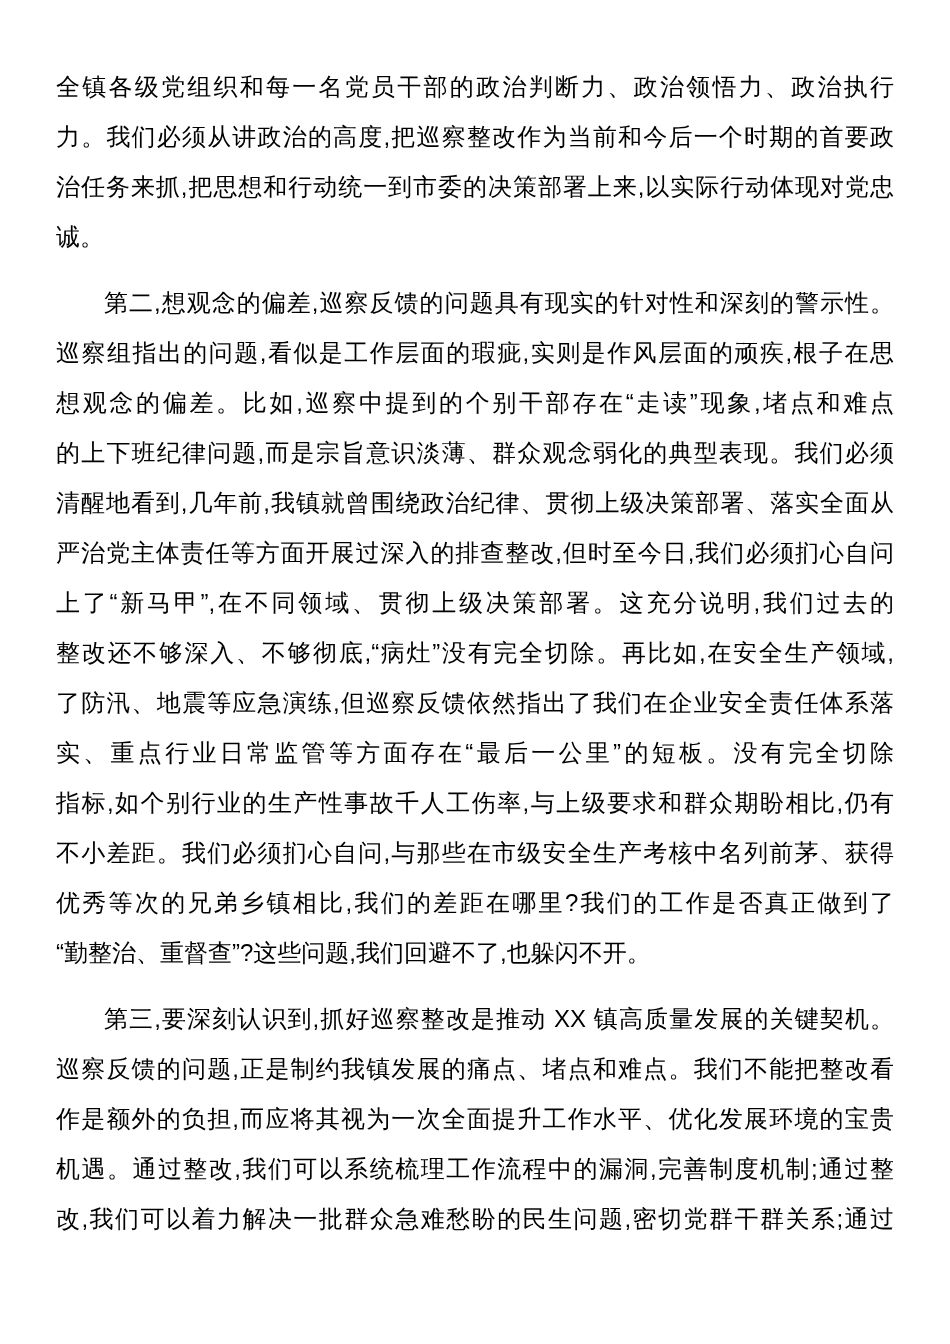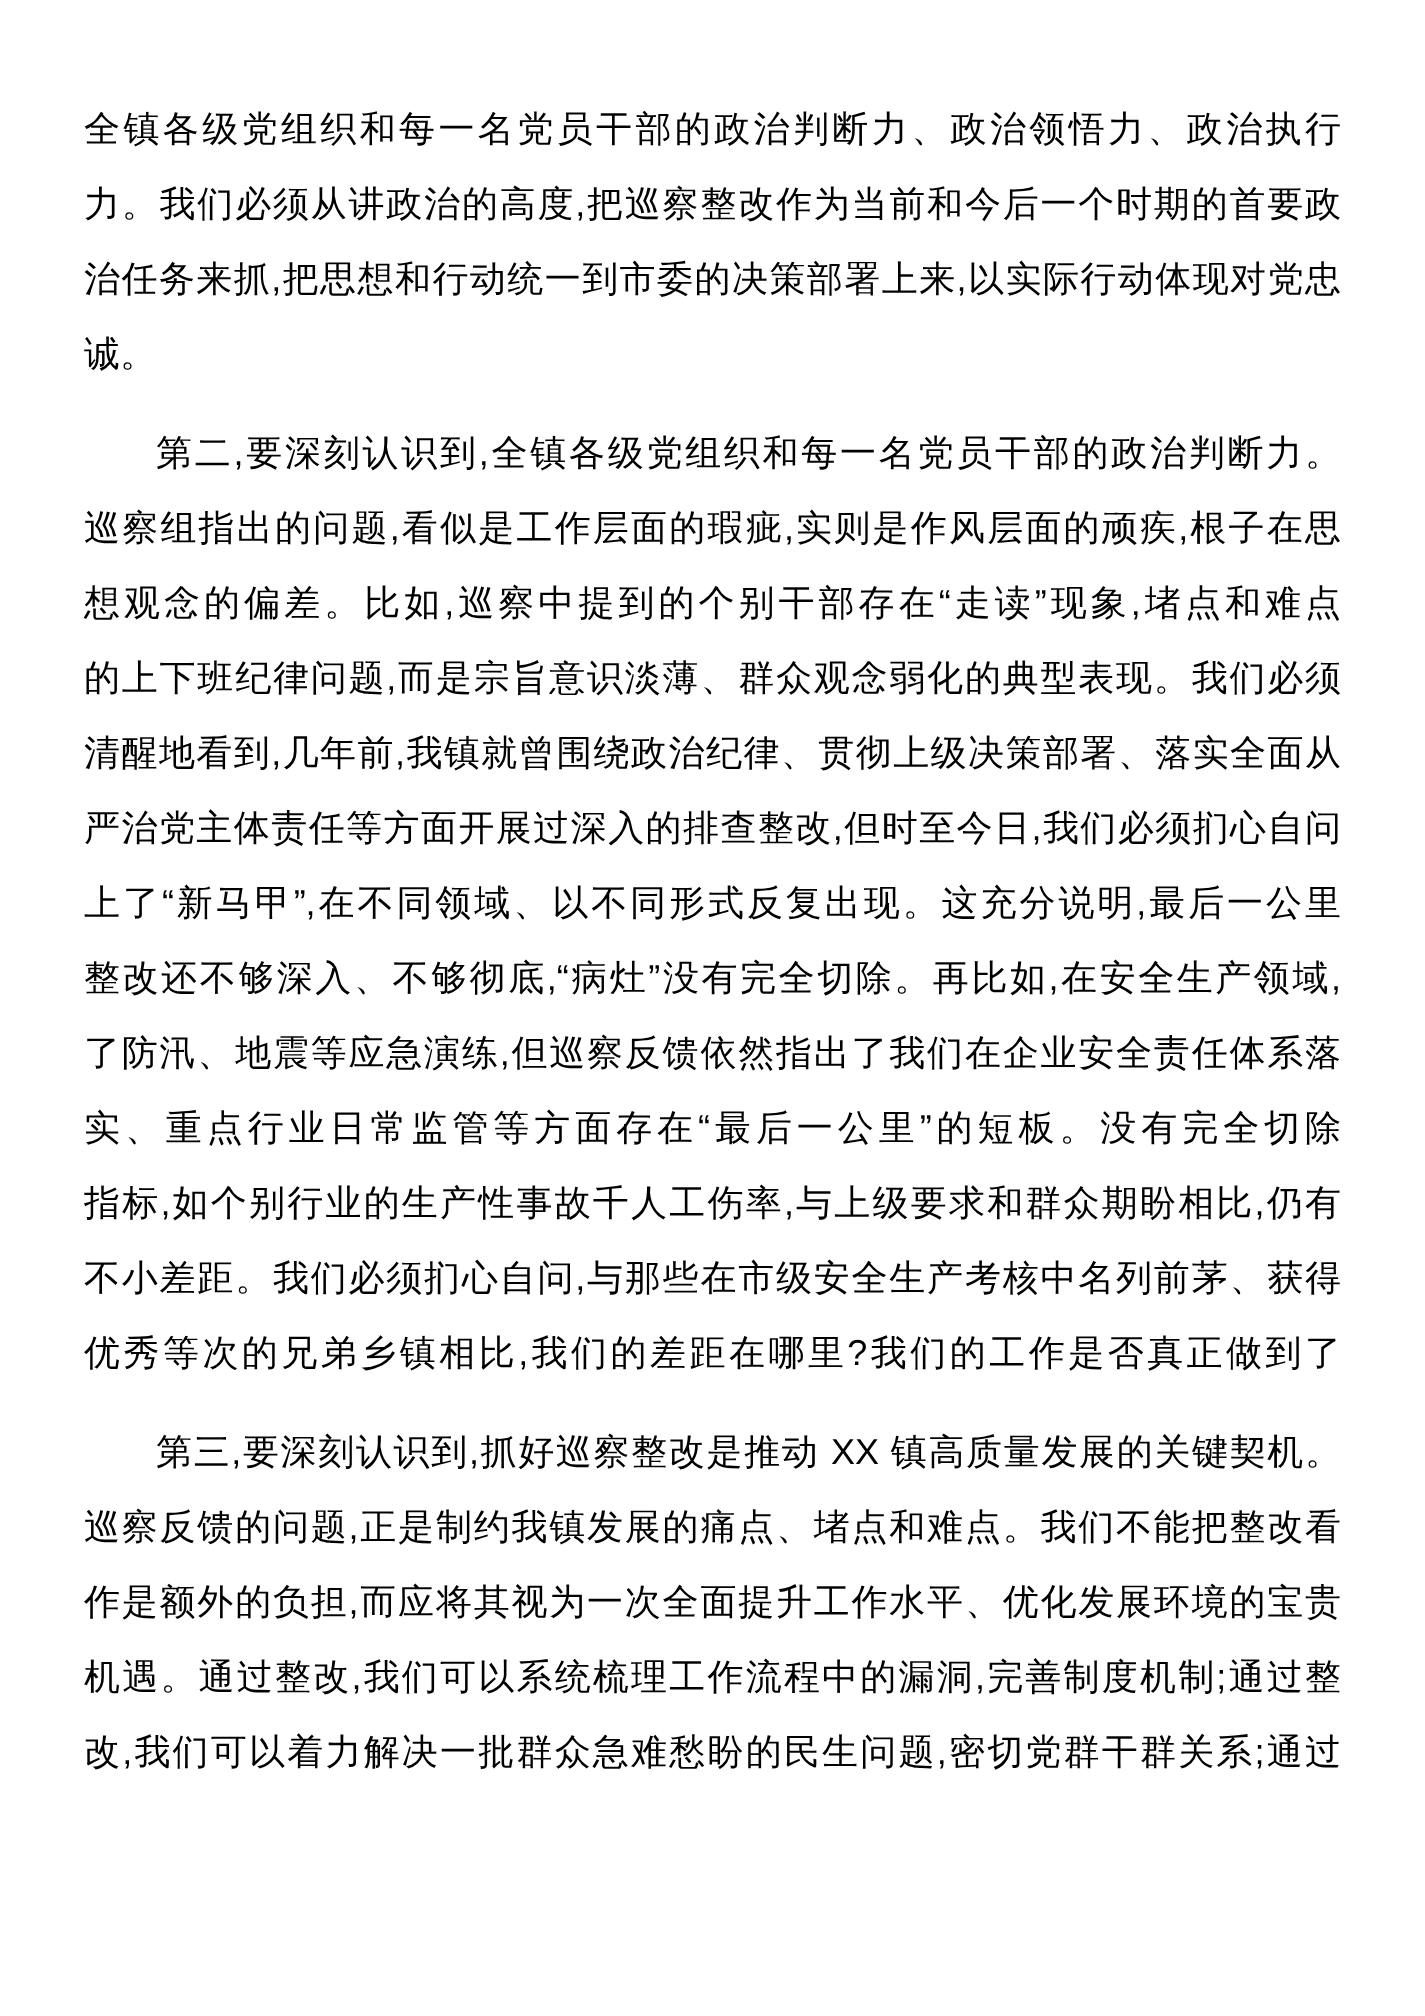--- a/index.html
+++ b/index.html
@@ -45,33 +45,34 @@
   <p class="para">
     </p>
     <div class="line">全镇各级党组织和每一名党员干部的政治判断力、政治领悟力、政治执行</div>
     <div class="line">力。我们必须从讲政治的高度,把巡察整改作为当前和今后一个时期的首要政</div>
     <div class="line">治任务来抓,把思想和行动统一到市委的决策部署上来,以实际行动体现对党忠</div>
     <div class="line para-last">诚。</div>
   <p></p>
 
   <p class="para">
     </p>
-    <div class="line indent">第二,要深刻认识到,全镇各级党组织和每一名党员干部的政治判断力。</div>
+    <div class="line indent">第二,想观念的偏差,巡察反馈的问题具有现实的针对性和深刻的警示性。</div>
     <div class="line">巡察组指出的问题,看似是工作层面的瑕疵,实则是作风层面的顽疾,根子在思</div>
     <div class="line">想观念的偏差。比如,巡察中提到的个别干部存在“走读”现象,堵点和难点</div>
     <div class="line">的上下班纪律问题,而是宗旨意识淡薄、群众观念弱化的典型表现。我们必须</div>
     <div class="line">清醒地看到,几年前,我镇就曾围绕政治纪律、贯彻上级决策部署、落实全面从</div>
     <div class="line">严治党主体责任等方面开展过深入的排查整改,但时至今日,我们必须扪心自问</div>
-    <div class="line">上了“新马甲”,在不同领域、以不同形式反复出现。这充分说明,最后一公里</div>
+    <div class="line">上了“新马甲”,在不同领域、贯彻上级决策部署。这充分说明,我们过去的</div>
     <div class="line">整改还不够深入、不够彻底,“病灶”没有完全切除。再比如,在安全生产领域,</div>
     <div class="line">了防汛、地震等应急演练,但巡察反馈依然指出了我们在企业安全责任体系落</div>
     <div class="line">实、重点行业日常监管等方面存在“最后一公里”的短板。没有完全切除</div>
     <div class="line">指标,如个别行业的生产性事故千人工伤率,与上级要求和群众期盼相比,仍有</div>
     <div class="line">不小差距。我们必须扪心自问,与那些在市级安全生产考核中名列前茅、获得</div>
     <div class="line">优秀等次的兄弟乡镇相比,我们的差距在哪里?我们的工作是否真正做到了</div>
+    <div class="line para-last">“勤整治、重督查”?这些问题,我们回避不了,也躲闪不开。</div>
   <p></p>
 
   <p class="para">
     </p>
     <div class="line indent">第三,要深刻认识到,抓好巡察整改是推动 XX 镇高质量发展的关键契机。</div>
     <div class="line">巡察反馈的问题,正是制约我镇发展的痛点、堵点和难点。我们不能把整改看</div>
     <div class="line">作是额外的负担,而应将其视为一次全面提升工作水平、优化发展环境的宝贵</div>
     <div class="line">机遇。通过整改,我们可以系统梳理工作流程中的漏洞,完善制度机制;通过整</div>
     <div class="line">改,我们可以着力解决一批群众急难愁盼的民生问题,密切党群干群关系;通过</div>
   <p></p>

